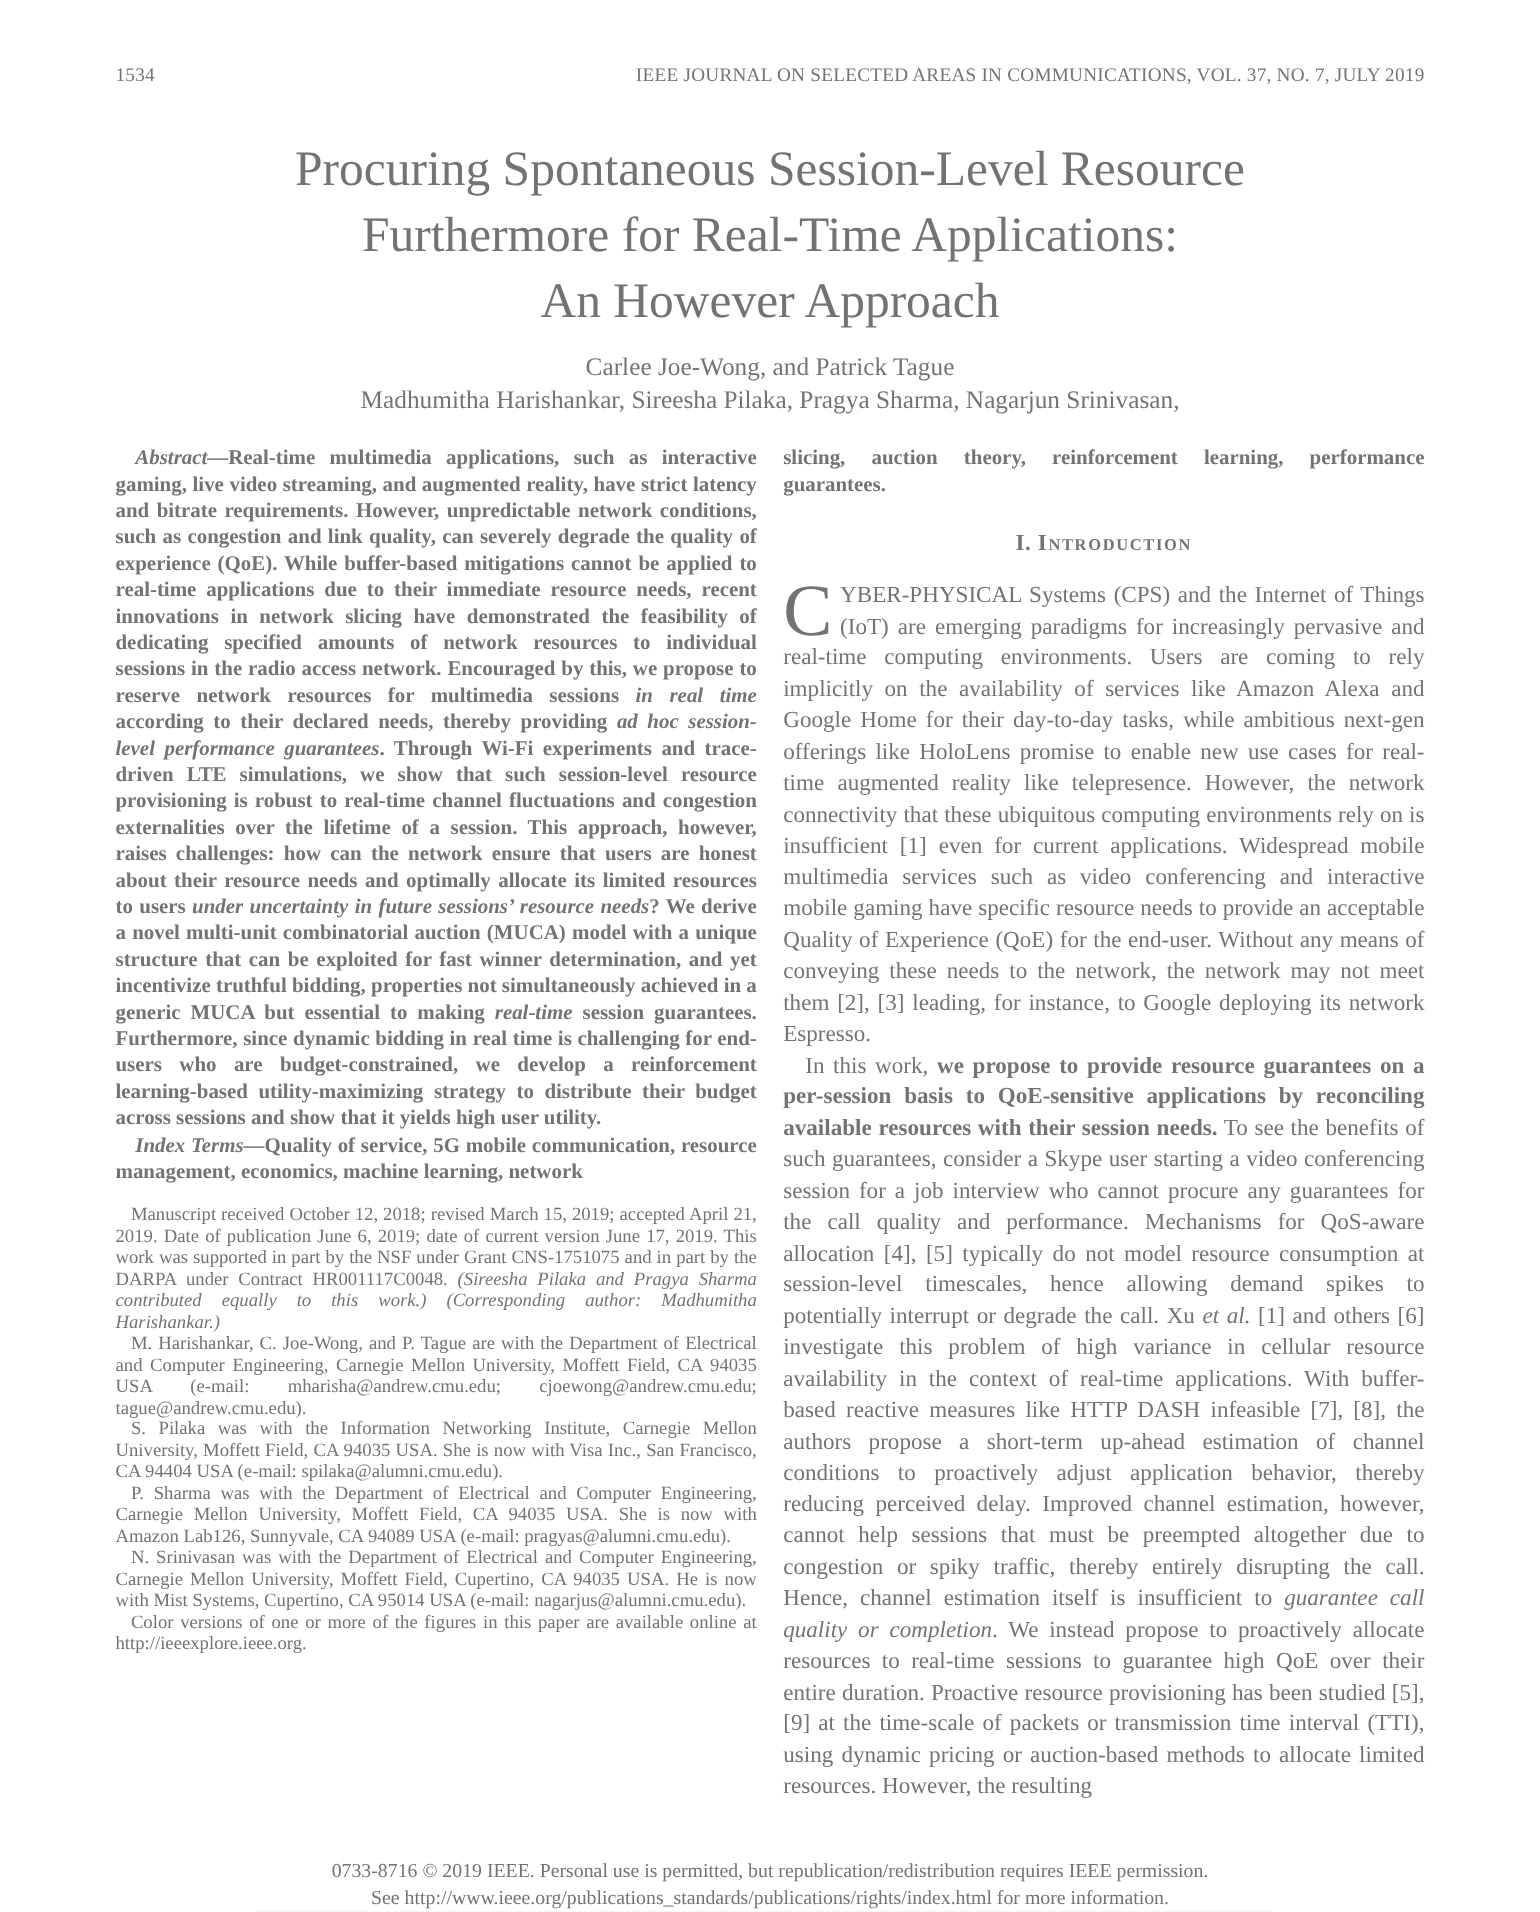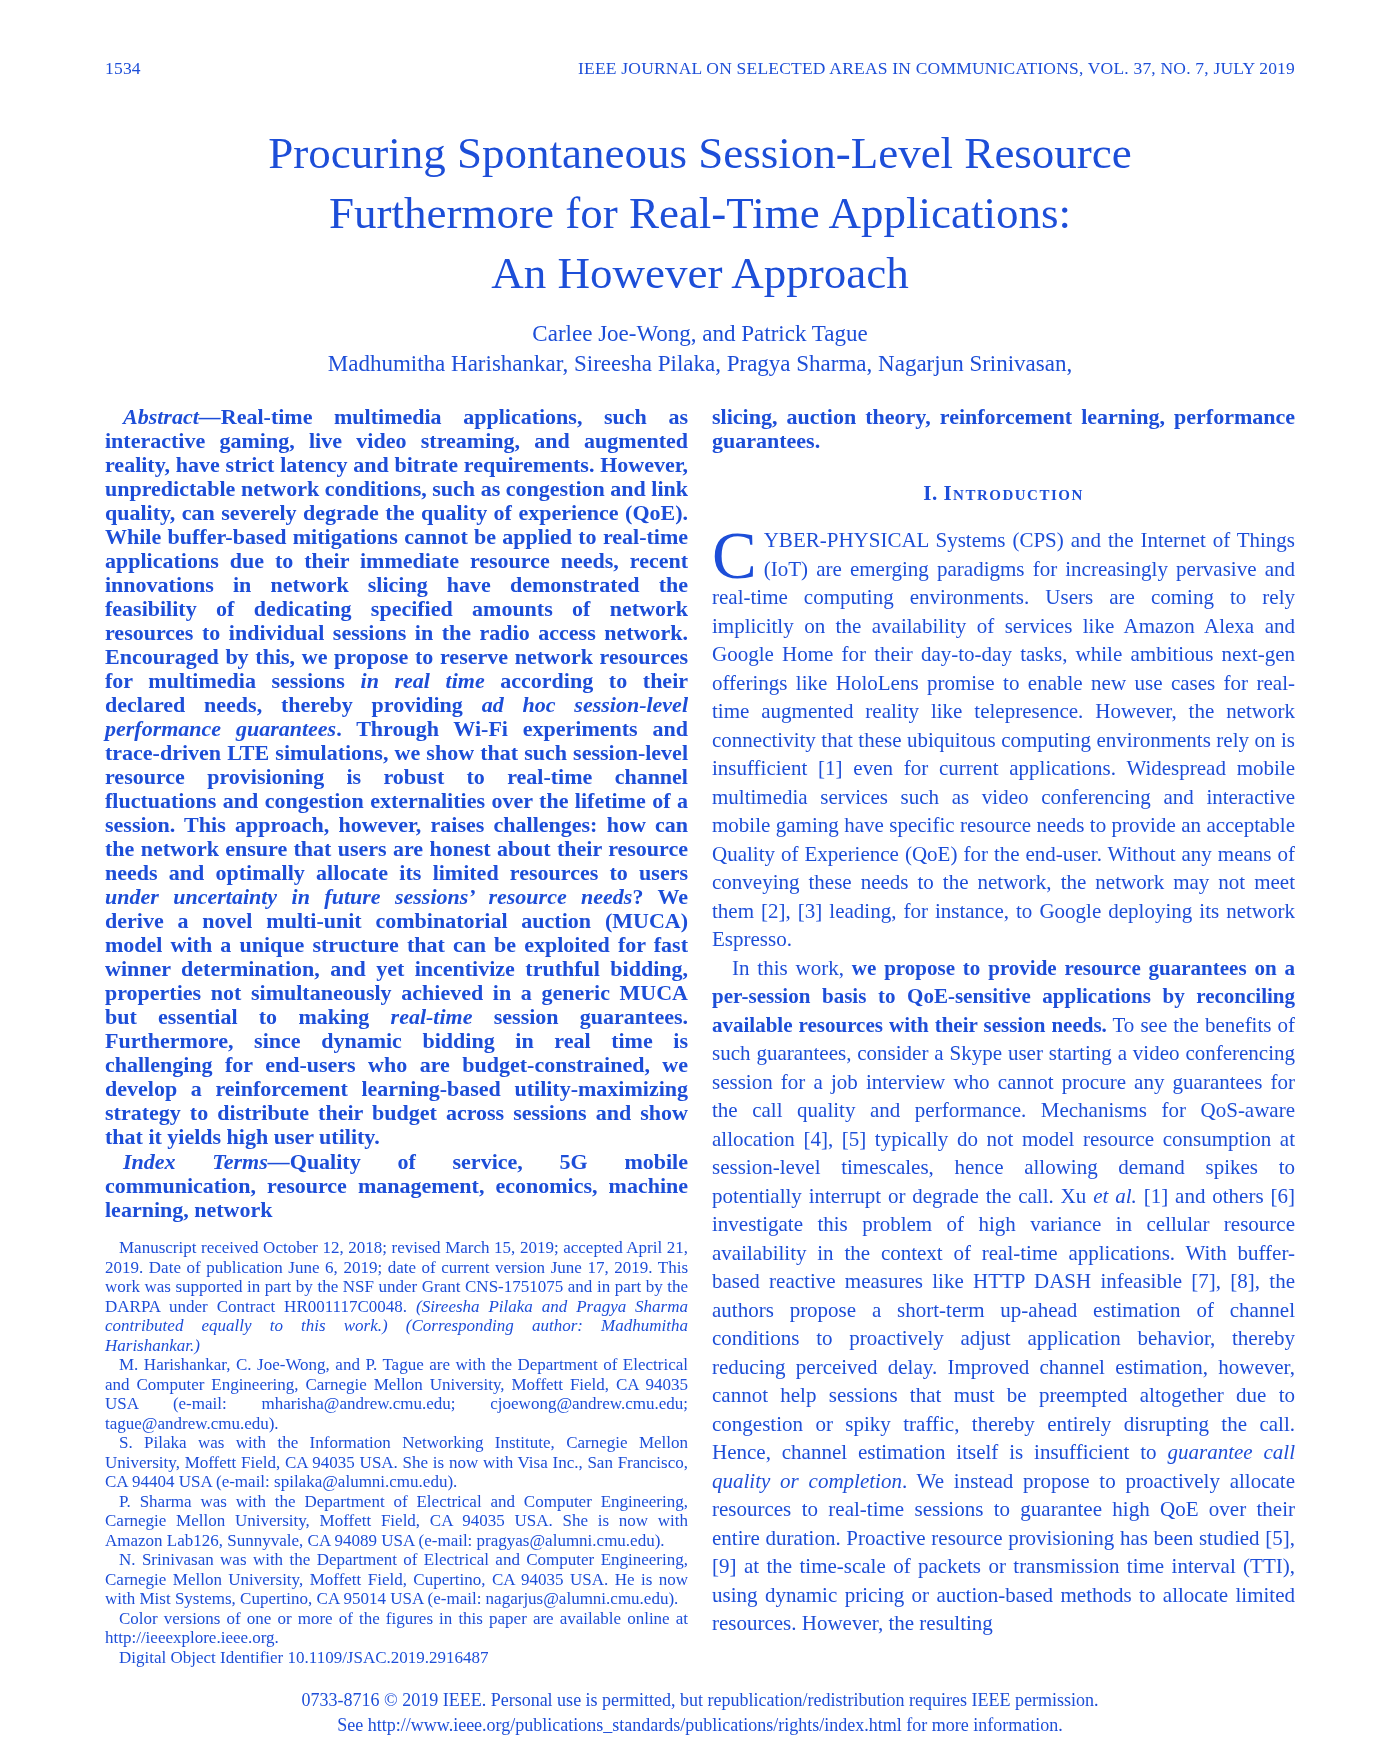--- a/index.html
+++ b/index.html
@@ -1,21 +1,21 @@
 <!DOCTYPE html>
 <html><head>
 <meta charset="utf-8">
 <style>
   html,body{margin:0;padding:0;background:#e9e9e9;}
   .page{
     position:relative;
     width:1400px;height:1738px;
     margin:0 auto;
     background:#ffffff;
-    color:#1d4ed8;
+    color:#737373;
     font-family:"Liberation Serif", "DejaVu Serif", serif;
     box-sizing:border-box;
     padding:58px 105px 0 105px;
     overflow:hidden;
   }
   
   .running-header{
     display:flex;justify-content:space-between;align-items:baseline;
     font-size:17.5px;letter-spacing:0.2px;
   }
@@ -38,21 +38,21 @@
   
   .columns{
     margin-top:26px;
     display:flex;
     gap:24px;
   }
   .col{width:583px;box-sizing:border-box;}
   
   .abstract,.index-terms,.index-cont{
     margin:0;
-    font-size:22px;
+    font-size:19px;
     line-height:24px;
     font-weight:bold;
     text-align:justify;
   }
   .abstract{text-indent:18px;}
   .index-terms{margin-top:1px;text-indent:18px;}
   .lead-label{font-style:italic;}
   .it{font-style:italic;}
   
   .footnotes{
@@ -124,21 +124,20 @@
 
       <p class="index-terms"><span class="lead-label">Index Terms—</span><span>Quality of service, 5G mobile communication, resource management, economics, machine learning, network</span></p>
 
       <div class="footnotes">
         <p><span>Manuscript received October 12, 2018; revised March 15, 2019; accepted April 21, 2019. Date of publication June 6, 2019; date of current version June 17, 2019. This work was supported in part by the NSF under Grant CNS-1751075 and in part by the DARPA under Contract HR001117C0048. </span><span class="it">(Sireesha Pilaka and Pragya Sharma contributed equally to this work.) (Corresponding author: Madhumitha Harishankar.)</span></p>
         <p>M. Harishankar, C. Joe-Wong, and P. Tague are with the Department of Electrical and Computer Engineering, Carnegie Mellon University, Moffett Field, CA 94035 USA (e-mail: mharisha@andrew.cmu.edu; cjoewong@andrew.cmu.edu; tague@andrew.cmu.edu).</p>
         <p>S. Pilaka was with the Information Networking Institute, Carnegie Mellon University, Moffett Field, CA 94035 USA. She is now with Visa Inc., San Francisco, CA 94404 USA (e-mail: spilaka@alumni.cmu.edu).</p>
         <p>P. Sharma was with the Department of Electrical and Computer Engineering, Carnegie Mellon University, Moffett Field, CA 94035 USA. She is now with Amazon Lab126, Sunnyvale, CA 94089 USA (e-mail: pragyas@alumni.cmu.edu).</p>
         <p>N. Srinivasan was with the Department of Electrical and Computer Engineering, Carnegie Mellon University, Moffett Field, Cupertino, CA 94035 USA. He is now with Mist Systems, Cupertino, CA 95014 USA (e-mail: nagarjus@alumni.cmu.edu).</p>
         <p>Color versions of one or more of the figures in this paper are available online at http://ieeexplore.ieee.org.</p>
-        <p>Digital Object Identifier 10.1109/JSAC.2019.2916487</p>
       </div>
 
     </div>
 
     <div class="col col-right">
 
       <p class="index-cont">slicing, auction theory, reinforcement learning, performance guarantees.</p>
 
       <h2 class="section-heading"><span>I.</span>&nbsp;<span class="sc">Introduction</span></h2>
 

